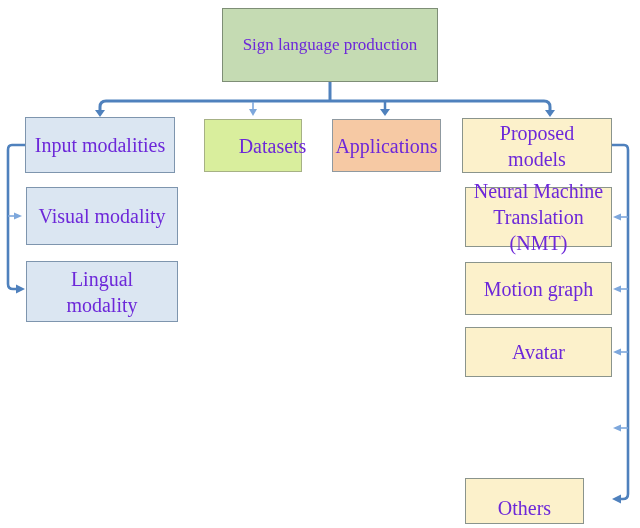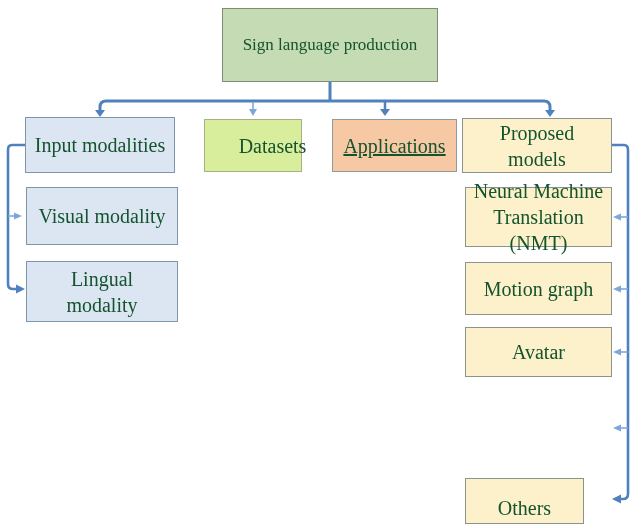--- a/index.html
+++ b/index.html
@@ -3,21 +3,21 @@
 <meta charset="utf-8">
 <style>
   html, body { margin: 0; padding: 0; background: #ffffff; }
   #canvas {
     position: relative;
     width: 640px;
     height: 528px;
     background: #ffffff;
     overflow: hidden;
     font-family: "Liberation Serif", "DejaVu Serif", serif;
-    color: #14532d;
+    color: #6d28d9;
   }
   .node {
     position: absolute;
     display: flex;
     align-items: center;
     justify-content: center;
     text-align: center;
     box-sizing: border-box;
     font-size: 20px;
     line-height: 1.3;
@@ -29,21 +29,21 @@
     border: 1.5px solid #7e8e76;
     font-size: 17px;
   }
   .node.blue   { background: #dbe6f2; border: 1.5px solid #7e95ae; }
   .node.green  { background: #d9ee9d; border: 1.5px solid #a6b185; }
   .node.peach  { background: #f6c9a4; border: 1.5px solid #8f99a0; }
   .node.cream  { background: #fcf1cb; border: 1.5px solid #8a948c; }
 
   #n-input       { left: 25px;  top: 117px; width: 150px; height: 56px; }
   #n-datasets    { left: 204px; top: 119px; width: 98px;  height: 53px; padding-left: 45px; }
-  #n-applications{ left: 332px; top: 119px; width: 125px; height: 53px; text-decoration: underline; }
+  #n-applications{ left: 332px; top: 119px; width: 109px; height: 53px; }
   #n-proposed    { left: 462px; top: 118px; width: 150px; height: 55px; }
   #n-visual      { left: 26px;  top: 187px; width: 152px; height: 58px; }
   #n-lingual     { left: 26px;  top: 261px; width: 152px; height: 61px; }
   #n-nmt         { left: 465px; top: 187px; width: 147px; height: 60px; }
   #n-motion      { left: 465px; top: 262px; width: 147px; height: 53px; }
   #n-avatar      { left: 465px; top: 327px; width: 147px; height: 50px; }
   #n-conditional { left: 465px; top: 390px; width: 147px; height: 77px; }
   #n-others      { left: 465px; top: 478px; width: 119px; height: 46px; align-items: flex-end; }
 
   .multiline { display: block; }

